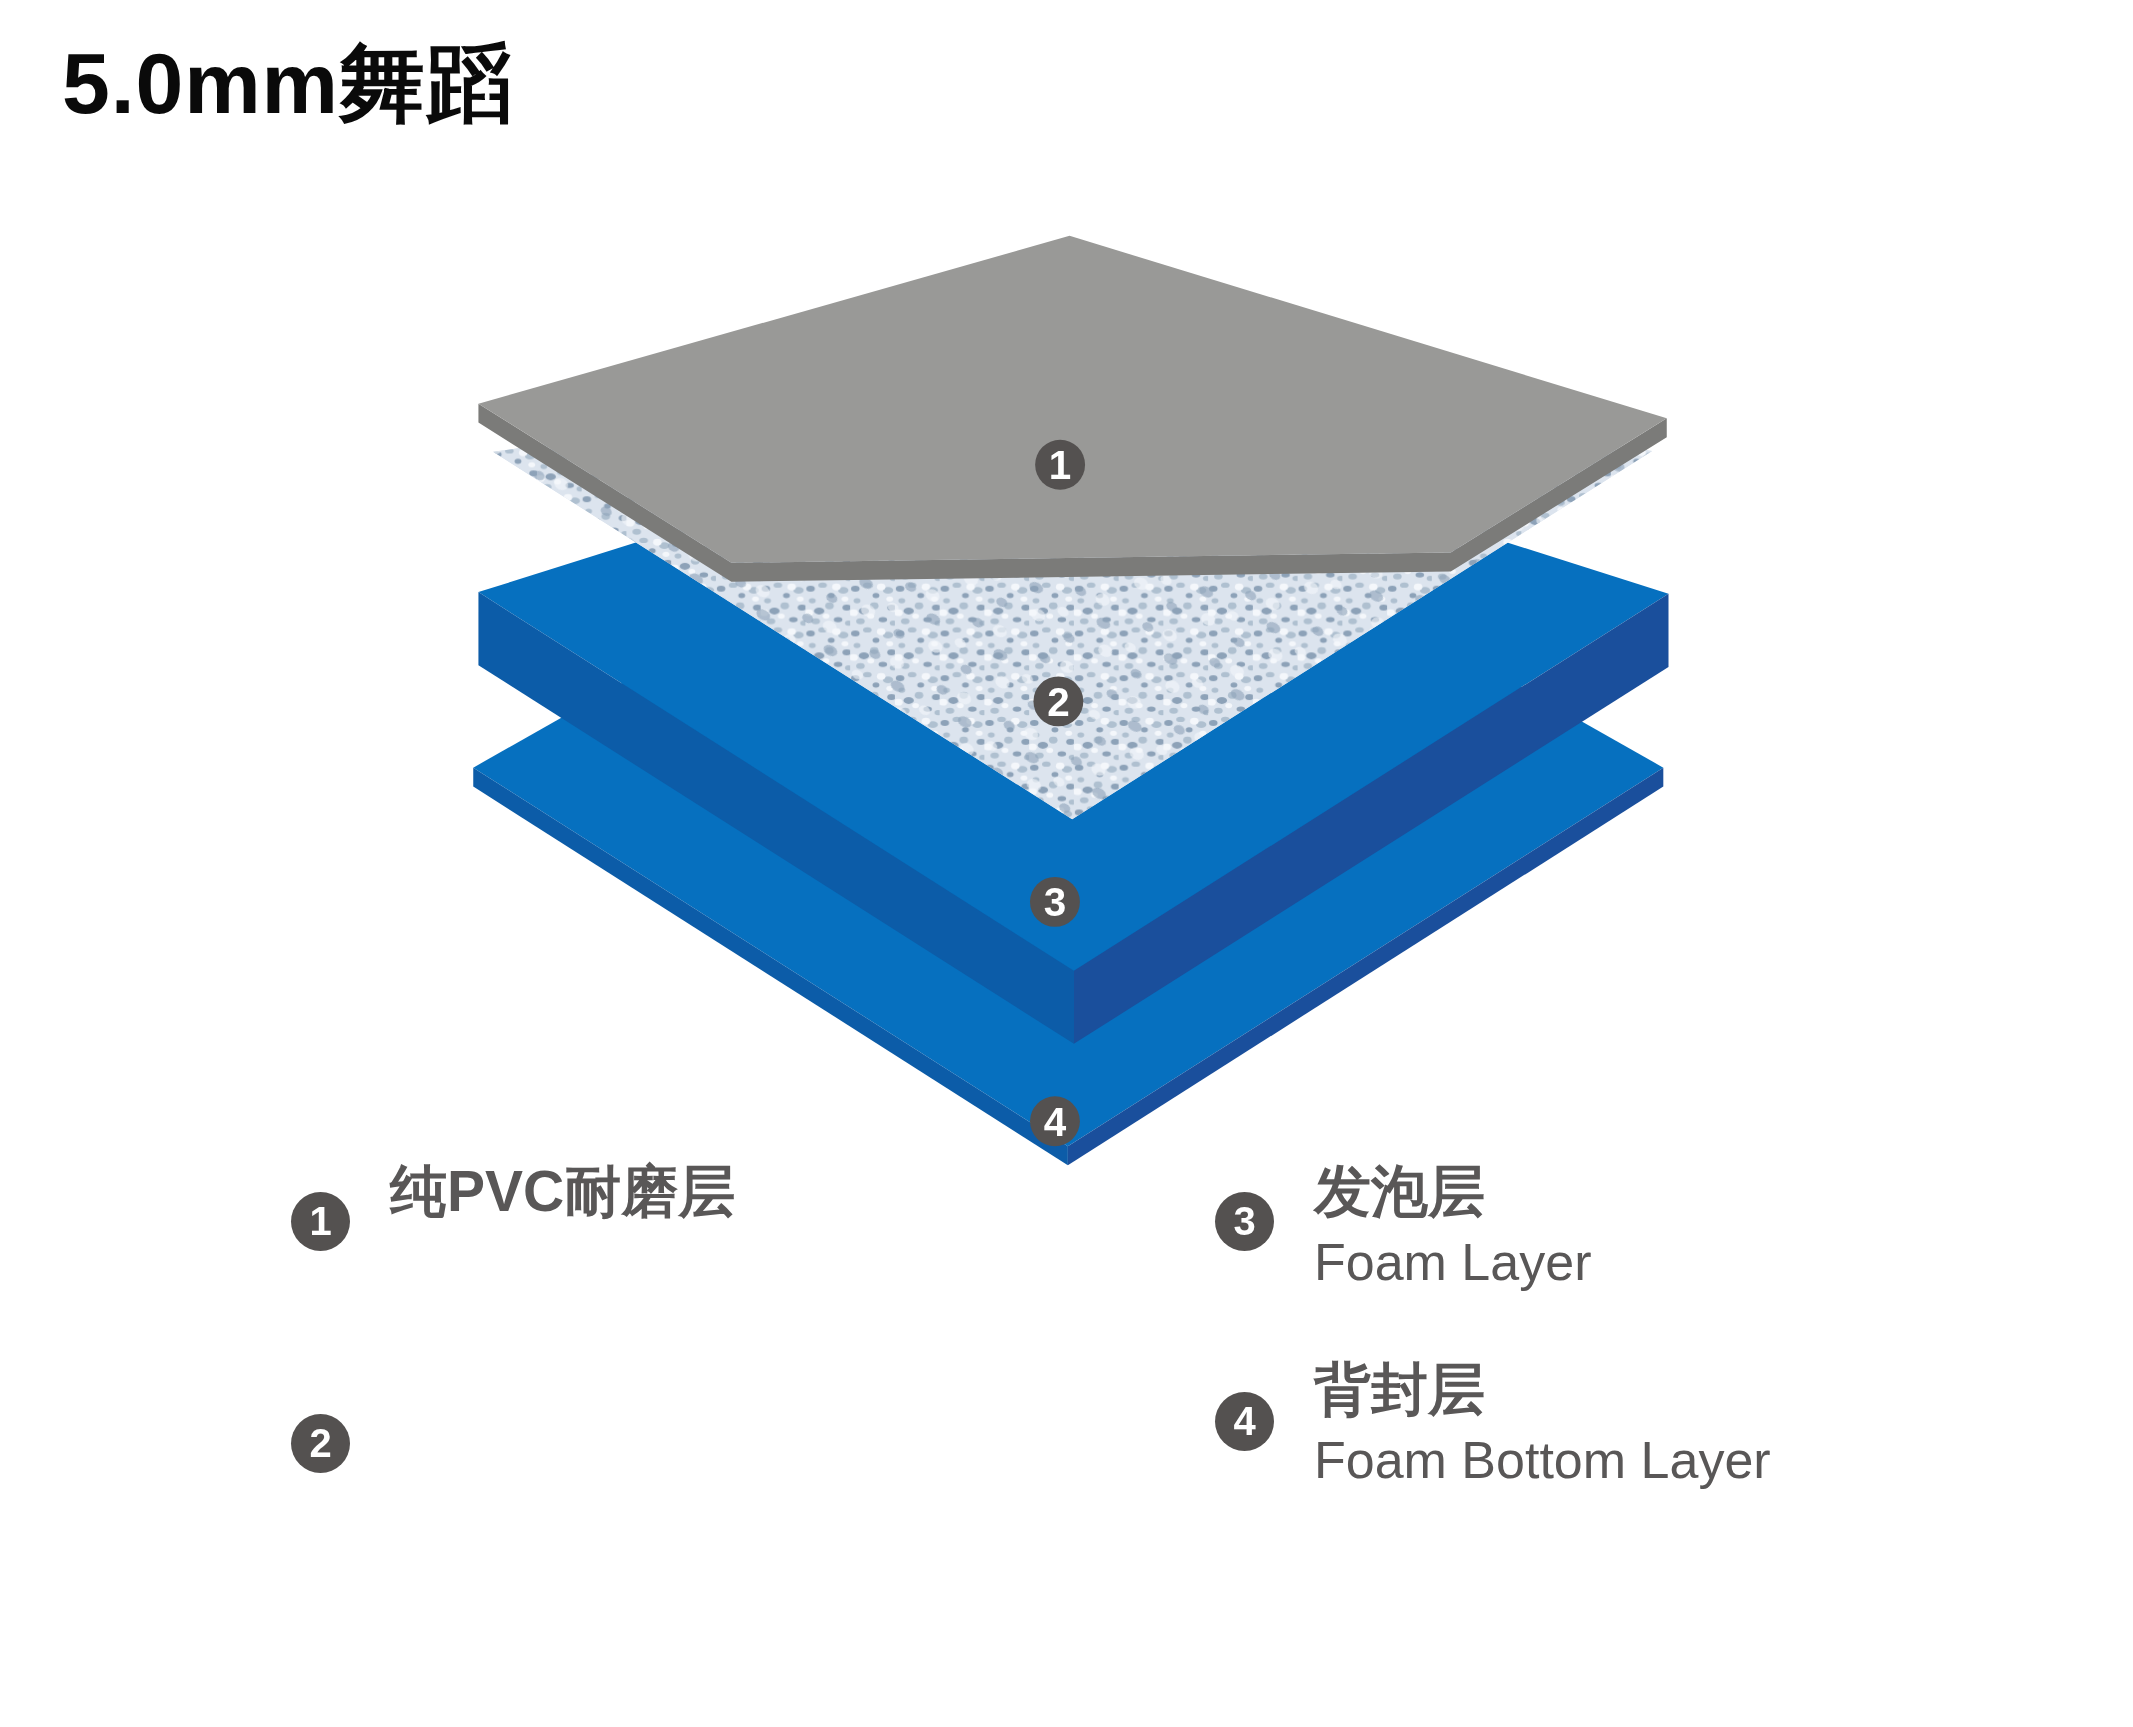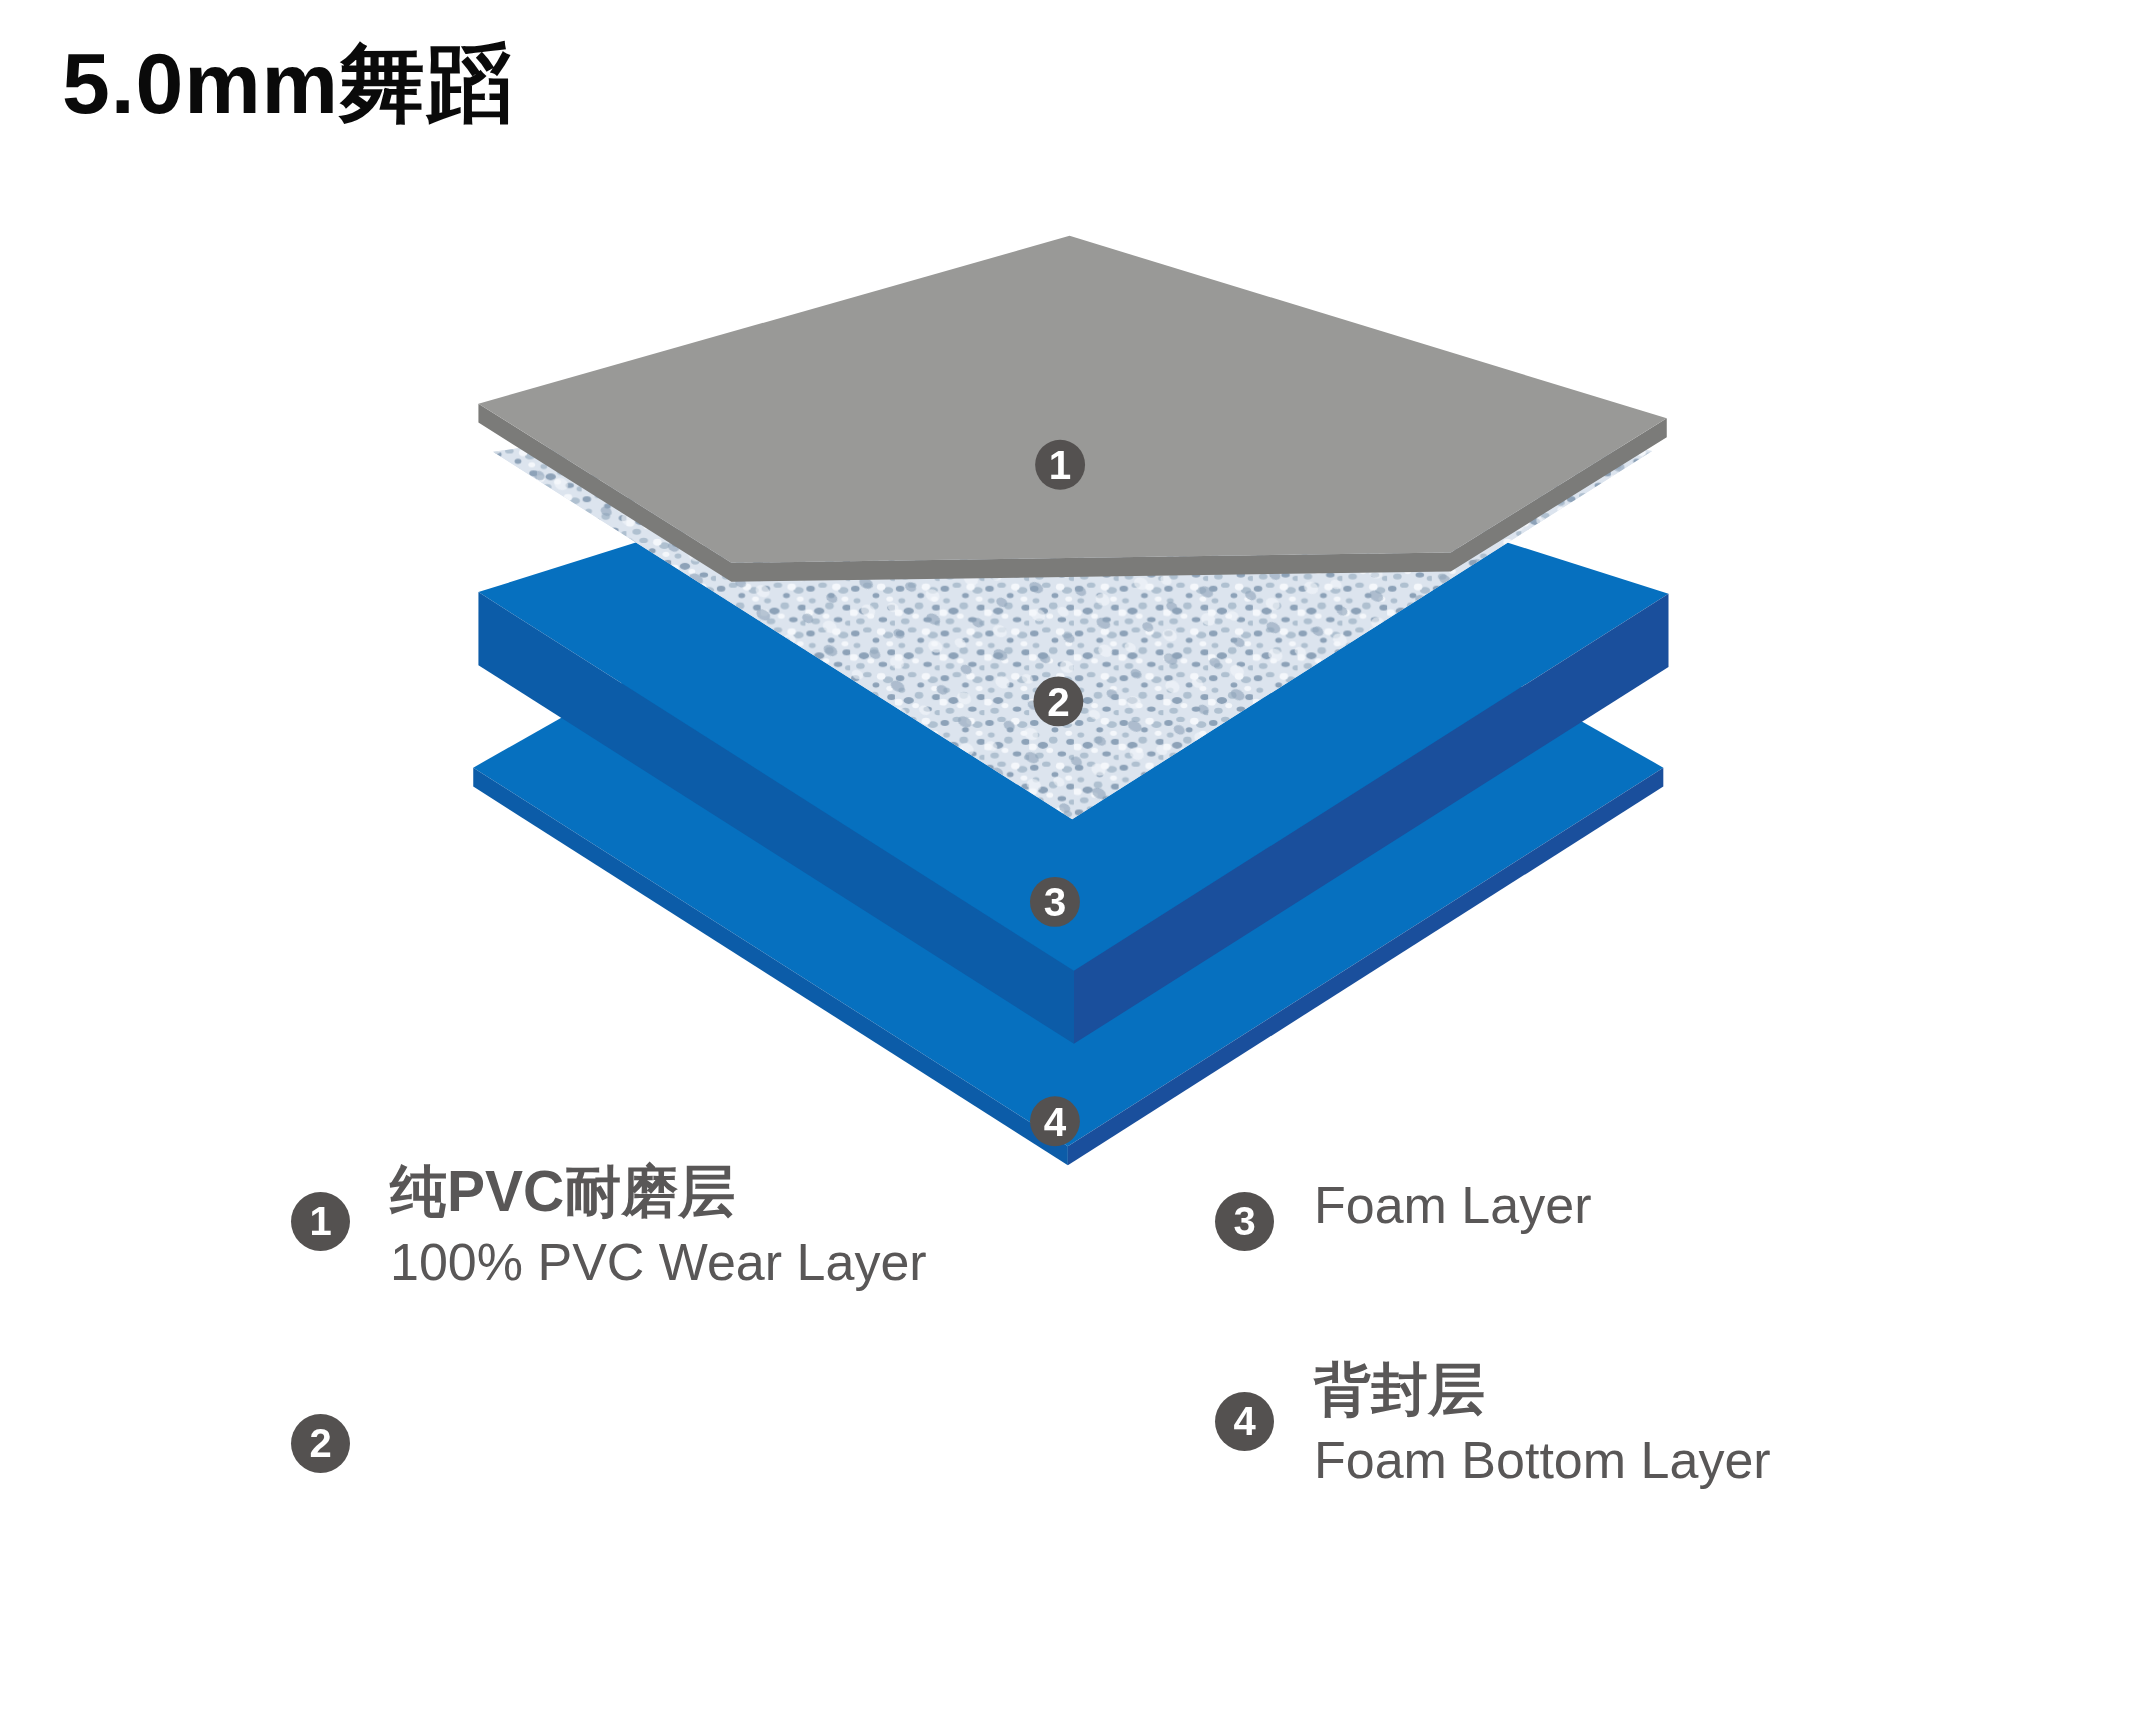--- a/index.html
+++ b/index.html
@@ -115,31 +115,31 @@
     <g>
       <circle cx="1226" cy="1303" r="29" fill="#545150"></circle>
       <text x="1226" y="1320" text-anchor="middle" font-size="47" font-weight="bold" fill="#FFFFFF">4</text>
     </g>
   </svg>
 
   <div class="legend-item" id="li1">
     <span class="lbadge">1</span>
     <div class="ltext">
       <div class="zh">纯PVC耐磨层</div>
-      <div class="en">100% PVC Wear Layer</div>
     </div>
   </div>
 
   <div class="legend-item" id="li2">
     <span class="lbadge">2</span>
   </div>
 
   <div class="legend-item" id="li3">
     <span class="lbadge">3</span>
     <div class="ltext">
+      <div class="zh">发泡层</div>
       <div class="en">Foam Layer</div>
     </div>
   </div>
 
   <div class="legend-item" id="li4">
     <span class="lbadge">4</span>
     <div class="ltext">
       <div class="zh">背封层</div>
       <div class="en">Foam Bottom Layer</div>
     </div>

